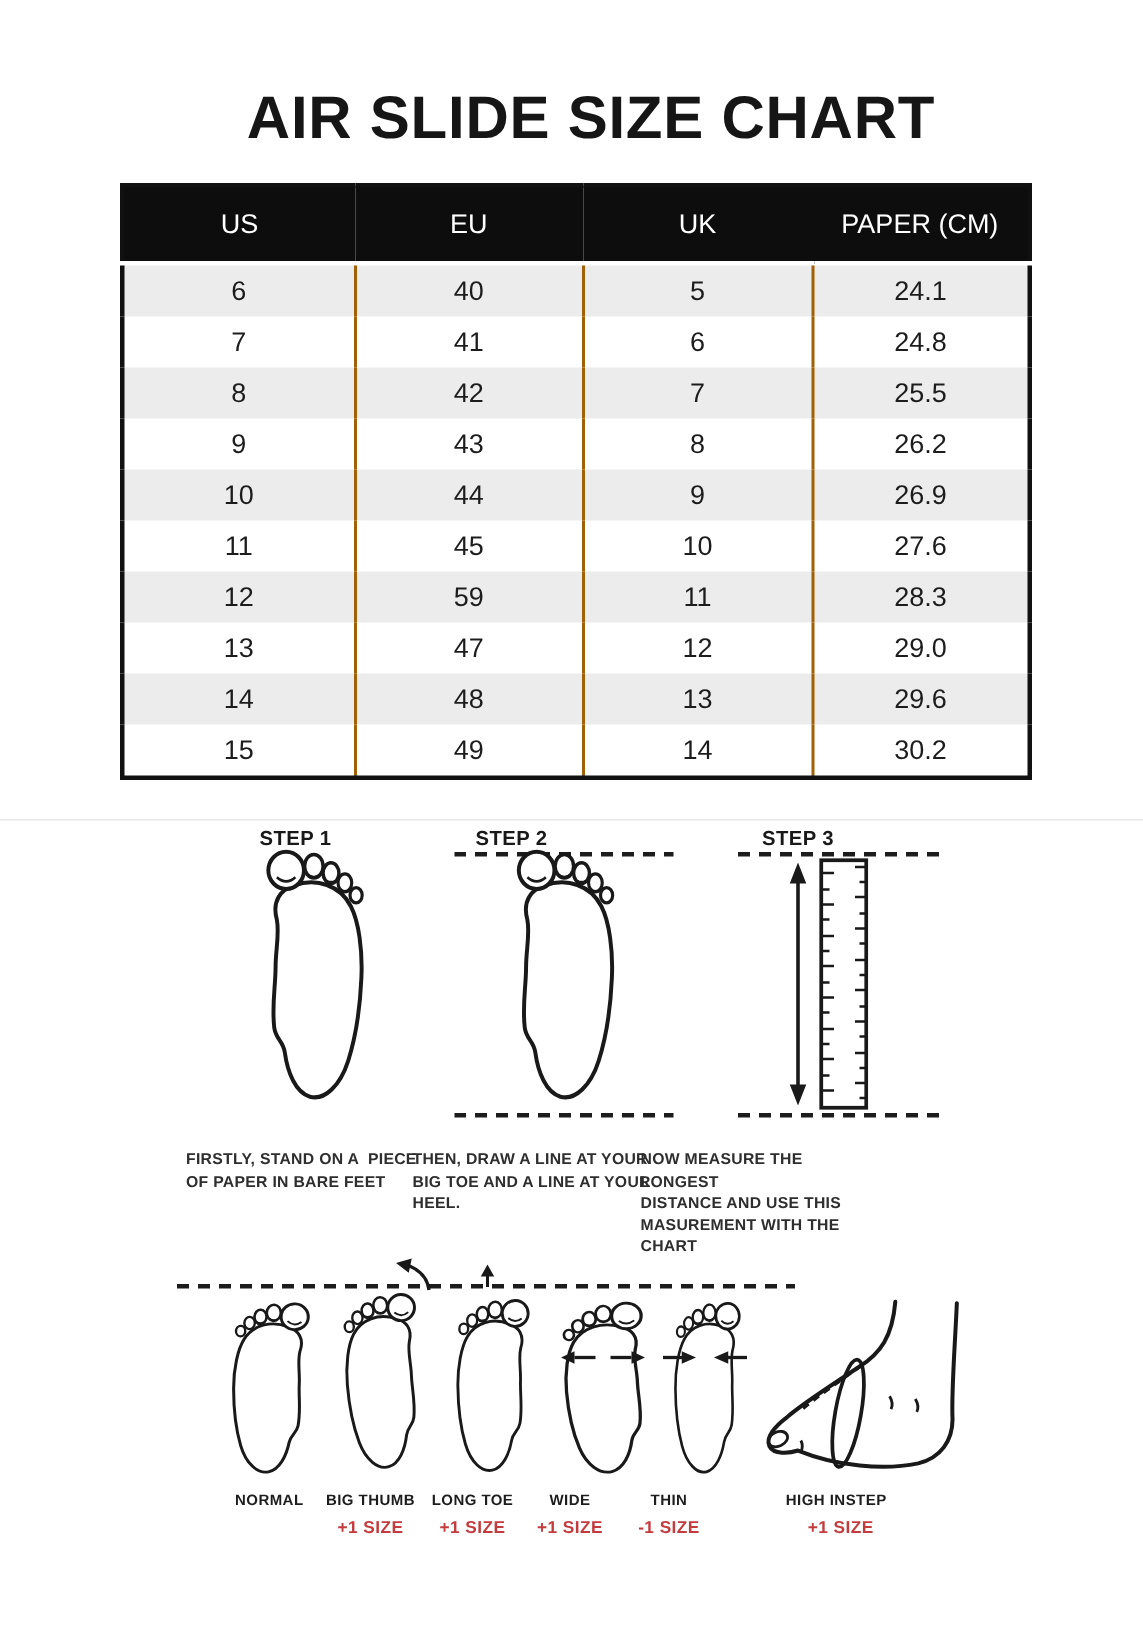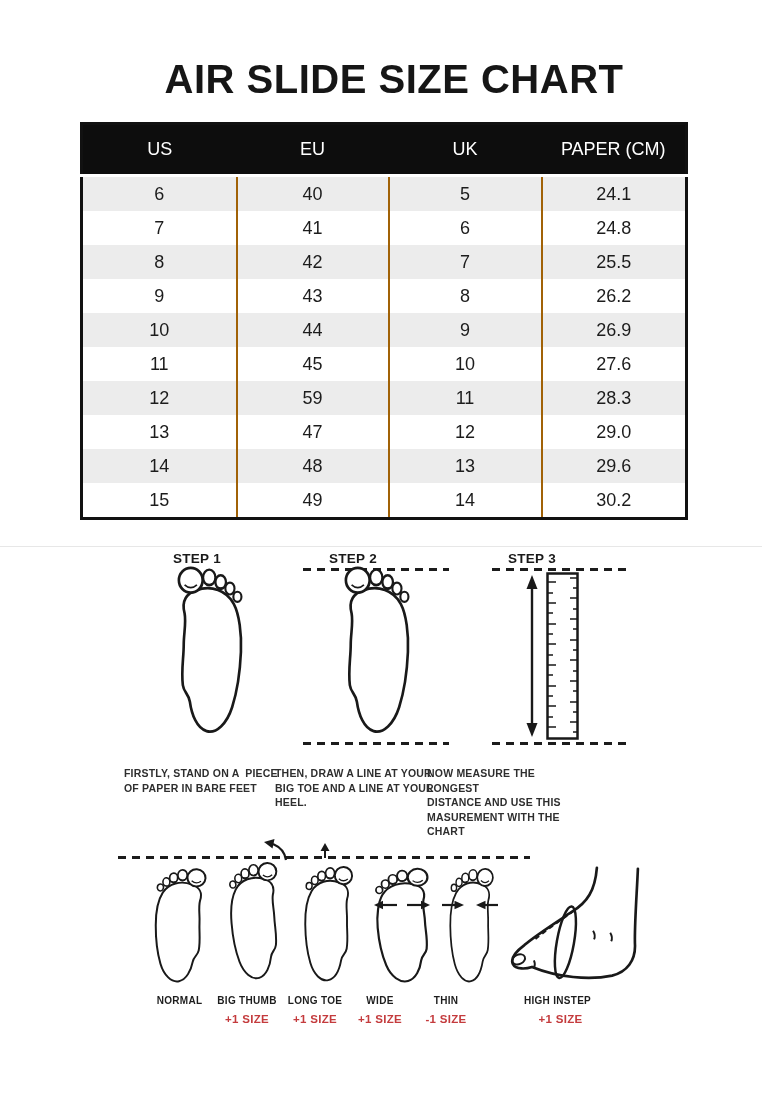--- a/index.html
+++ b/index.html
@@ -17,21 +17,21 @@
            height:47px; border-bottom:3px solid #fff; }
   .size-table td { font-size:18px; color:#1c1c1c; text-align:center; height:34px;
            padding:0; border-left:2px solid #a16207; }
   .size-table td:first-child { border-left:none; }
   .size-table tbody tr:nth-child(odd) td { background:#ececec; }
 
   .faint-line { position:absolute; left:0; top:546px; width:762px; height:1px; background:#e7e7e7; }
 
   .step-label { position:absolute; top:535px; width:110px; text-align:center;
            font-size:13.5px; font-weight:bold; letter-spacing:0.3px; background:#fff;margin-top:16px; }
-  #step1-label{left:142px} #step2-label{left:298px} #step3-label{left:477px}
+  #step1-label{left:142px} #step2-label{left:286px} #step3-label{left:477px}
 
   .dash { position:absolute; height:3px;
           background:repeating-linear-gradient(90deg,#1c1c1c 0 8px,transparent 8px 14px); }
   #s2-dash-top{left:303px;top:568px;width:146px} #s2-dash-bot{left:303px;top:742px;width:146px}
   #s3-dash-top{left:492px;top:568px;width:136px} #s3-dash-bot{left:492px;top:742px;width:136px}
   #bottom-dash{left:118px;top:856px;width:412px}
 
   .abs { position:absolute; }
   .step-desc { position:absolute; top:766px; font-size:10.5px; font-weight:bold;
            line-height:14.5px; letter-spacing:0.2px; white-space:pre-wrap; color:#2e2e2e; }

